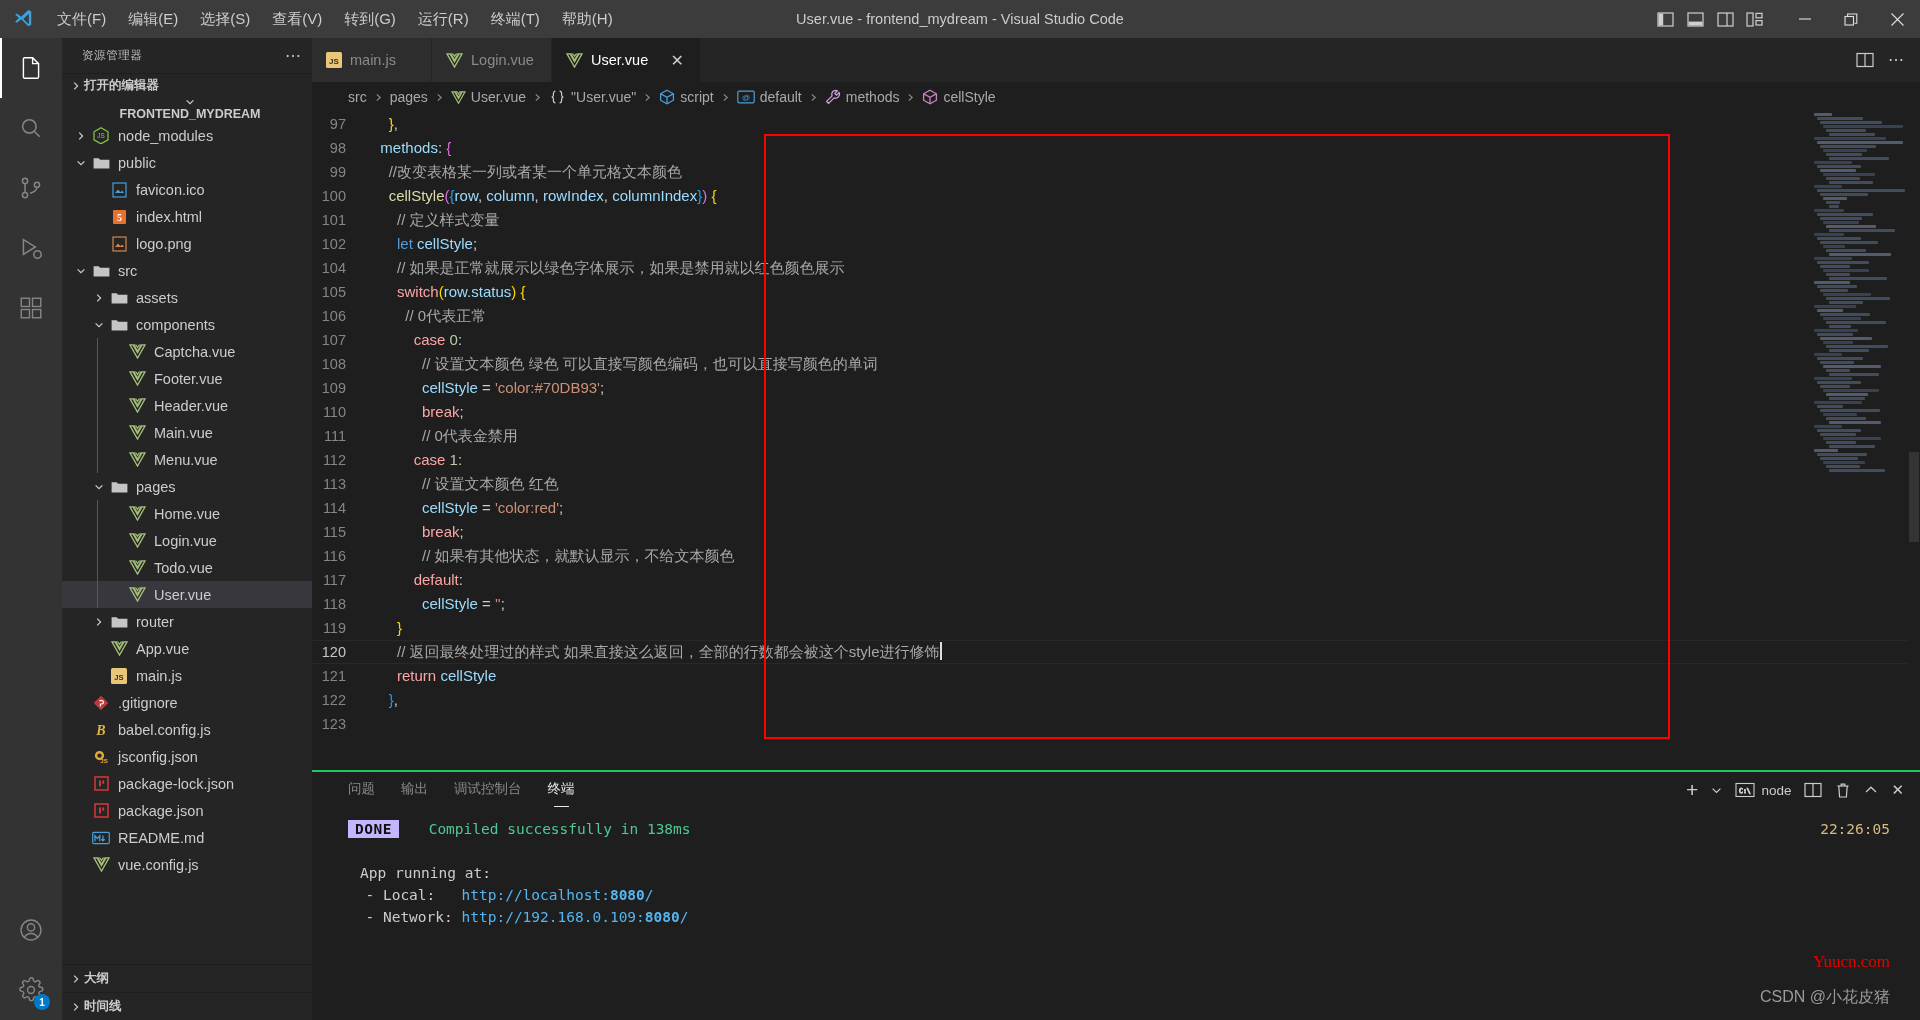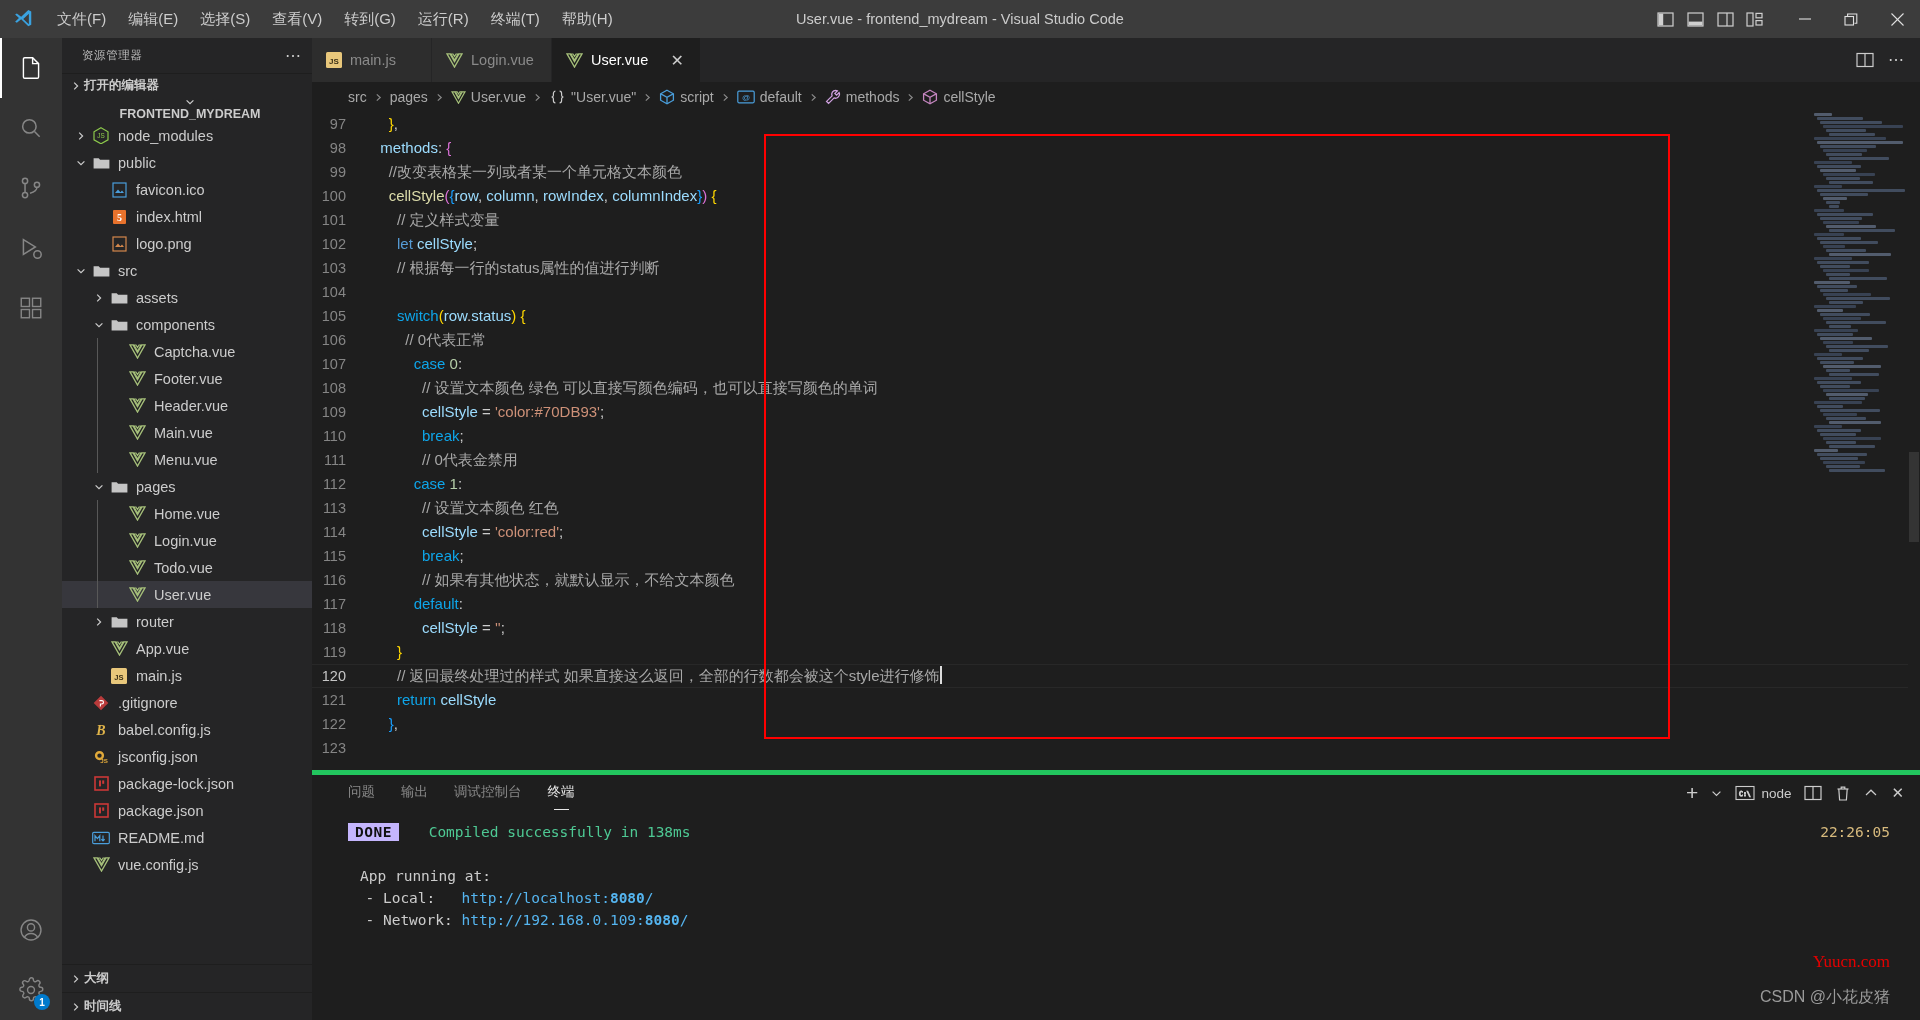--- a/index.html
+++ b/index.html
@@ -112,21 +112,21 @@
   }
   .cline { display:flex; height:24px; align-items:center; white-space:pre; }
   .lno {
     width:60px; flex:0 0 60px; text-align:right; padding-right:26px; color:#858585;
     font-size:14.5px;
   }
   .lno.cur { color:#c6c6c6; }
   .ctext { position:relative; }
 
   
-  .t-key    { color:#0ea5e9; }
+  .t-key    { color:#fca5a5; }
   .t-kw2    { color:#569cd6; }
   .t-fn     { color:#dcdcaa; }
   .t-var    { color:#9cdcfe; }
   .t-str    { color:#ce9178; }
   .t-cmt2   { color:#a8a8a8; }
   .t-num    { color:#b5cea8; }
   .t-pun    { color:#cccccc; }
   .t-y      { color:#ffd700; }
   .t-p      { color:#da70d6; }
   .t-b      { color:#179fff; }
@@ -139,21 +139,21 @@
 
   .minimap {
     position:absolute; right:12px; top:0; width:96px; bottom:0;
     opacity:.55;
   }
   .mmline { height:3px; margin:1px 0; background:#5a6a8a; border-radius:1px;}
   .scroll-deco { position:absolute; right:0; top:0; width:12px; bottom:0; background:#1e1e1e;}
   .scroll-thumb { position:absolute; right:1px; top:340px; width:10px; height:90px; background:#4f4f4f; border-radius:0; opacity:.45;}
 
   
-  .panel { height:250px; flex:0 0 250px; background:#1e1e1e; display:flex; flex-direction:column; border-top:5px solid #22c55e;}
+  .panel { height:250px; flex:0 0 250px; background:#1e1e1e; display:flex; flex-direction:column; border-top:2px solid #22c55e;}
   .panel-hdr { height:36px; display:flex; align-items:center; padding-left:36px; }
   .ptab {
     font-size:13.5px; color:#8a8a8a; margin-right:26px; position:relative; padding:7px 0 9px;
   }
   .ptab.active { color:#e7e7e7; }
   .ptab.active:after {
     content:""; position:absolute; left:6px; right:6px; bottom:0; height:1.5px; background:#e7e7e7;
   }
   .panel-actions { margin-left:auto; display:flex; align-items:center; gap:13px; padding-right:16px; color:#cccccc; }
   .term-sel { display:flex; align-items:center; gap:6px; font-size:13.5px; color:#cccccc;}
@@ -824,22 +824,21 @@
         </div>
 
       <div class="codewrap">
         <div class="code" id="code">
             <div class="cline"><span class="lno">97</span><span class="ctext"><span class="t-pun">    </span><span class="t-y">}</span><span class="t-pun">,</span></span></div>
             <div class="cline"><span class="lno">98</span><span class="ctext"><span class="t-pun">  </span><span class="t-var">methods</span><span class="t-pun">: </span><span class="t-p">{</span></span></div>
             <div class="cline"><span class="lno">99</span><span class="ctext"><span class="t-pun">    </span><span class="t-cmt2">//改变表格某一列或者某一个单元格文本颜色</span></span></div>
             <div class="cline"><span class="lno">100</span><span class="ctext"><span class="t-pun">    </span><span class="t-fn">cellStyle</span><span class="t-p">(</span><span class="t-b">{</span><span class="t-var">row</span><span class="t-pun">, </span><span class="t-var">column</span><span class="t-pun">, </span><span class="t-var">rowIndex</span><span class="t-pun">, </span><span class="t-var">columnIndex</span><span class="t-b">}</span><span class="t-p">)</span><span class="t-pun"> </span><span class="t-y">{</span></span></div>
             <div class="cline"><span class="lno">101</span><span class="ctext"><span class="t-pun">      </span><span class="t-cmt2">// 定义样式变量</span></span></div>
             <div class="cline"><span class="lno">102</span><span class="ctext"><span class="t-pun">      </span><span class="t-kw2">let</span><span class="t-pun"> </span><span class="t-var">cellStyle</span><span class="t-pun">;</span></span></div>
-            <div class="cline"><span class="lno">103</span><span class="ctext"><span class="t-pun">      </span><span class="t-cmt2">// 根据每一行的status属性的值进行判断</span></span></div>
-            <div class="cline"><span class="lno">104</span><span class="ctext"><span class="t-pun">      </span></span></div>
+            <div class="cline"><span class="lno">104</span><span class="ctext"><span class="t-pun">      </span><span class="t-cmt2">// 如果是正常就展示以绿色字体展示，如果是禁用就以红色颜色展示</span></span></div>
             <div class="cline"><span class="lno">105</span><span class="ctext"><span class="t-pun">      </span><span class="t-key">switch</span><span class="t-y">(</span><span class="t-var">row</span><span class="t-pun">.</span><span class="t-prop">status</span><span class="t-y">)</span><span class="t-pun"> </span><span class="t-y">{</span></span></div>
             <div class="cline"><span class="lno">106</span><span class="ctext"><span class="t-pun">        </span><span class="t-cmt2">// </span><span class="t-cmt2">0</span><span class="t-cmt2">代表正常</span></span></div>
             <div class="cline"><span class="lno">107</span><span class="ctext"><span class="t-pun">          </span><span class="t-key">case</span><span class="t-pun"> </span><span class="t-num">0</span><span class="t-pun">:</span></span></div>
             <div class="cline"><span class="lno">108</span><span class="ctext"><span class="t-pun">            </span><span class="t-cmt2">// 设置文本颜色 绿色 可以直接写颜色编码，也可以直接写颜色的单词</span></span></div>
             <div class="cline"><span class="lno">109</span><span class="ctext"><span class="t-pun">            </span><span class="t-var">cellStyle</span><span class="t-pun"> = </span><span class="t-str">'color:#70DB93'</span><span class="t-pun">;</span></span></div>
             <div class="cline"><span class="lno">110</span><span class="ctext"><span class="t-pun">            </span><span class="t-key">break</span><span class="t-pun">;</span></span></div>
             <div class="cline"><span class="lno">111</span><span class="ctext"><span class="t-pun">            </span><span class="t-cmt2">// 0代表金禁用</span></span></div>
             <div class="cline"><span class="lno">112</span><span class="ctext"><span class="t-pun">          </span><span class="t-key">case</span><span class="t-pun"> </span><span class="t-num">1</span><span class="t-pun">:</span></span></div>
             <div class="cline"><span class="lno">113</span><span class="ctext"><span class="t-pun">            </span><span class="t-cmt2">// 设置文本颜色 红色</span></span></div>
             <div class="cline"><span class="lno">114</span><span class="ctext"><span class="t-pun">            </span><span class="t-var">cellStyle</span><span class="t-pun"> = </span><span class="t-str">'color:red'</span><span class="t-pun">;</span></span></div>

